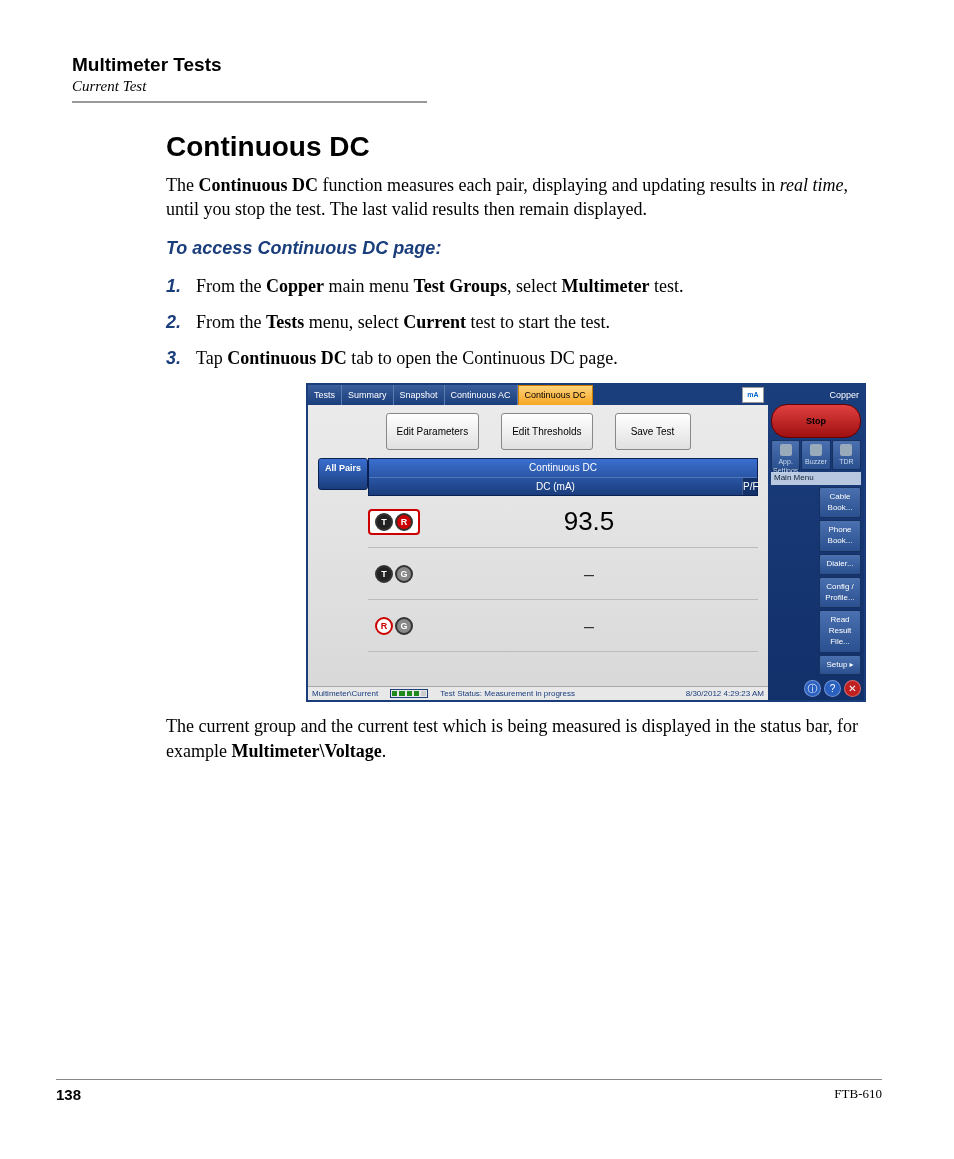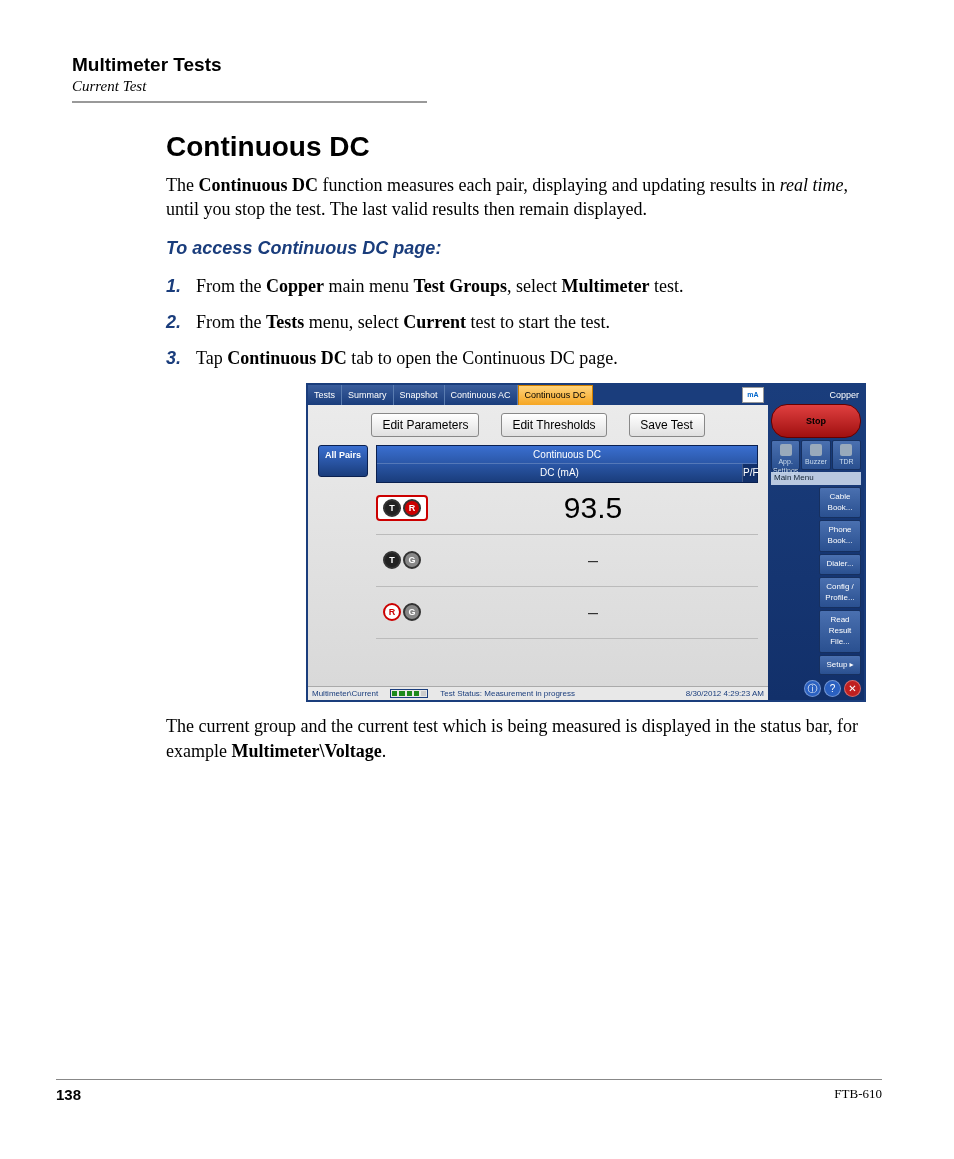--- a/index.html
+++ b/index.html
@@ -119,30 +119,29 @@
   .action-row {
     display: flex;
     gap: 22px;
     justify-content: center;
     padding: 8px 0 4px 0;
   }
   .action-btn {
     background: linear-gradient(#fff,#e0e0e0);
     border: 1px solid #888;
     border-radius: 3px;
-    padding: 3px 10px;
-    font-size: 12px;
+    padding: 11px 10px;
+    font-size: 10px;
     min-width: 76px;
     text-align: center;
   }
   .data-area {
     display: flex;
     flex: 1;
     padding: 4px 10px 10px 10px;
-    gap: 8px;
   }
   .allpairs {
     width: 50px;
     height: 32px;
     background: linear-gradient(#3a6fd0,#1a3d7c);
     border: 1px solid #0a2050;
     border-radius: 3px;
     color: #fff;
     font-weight: bold;
     font-size: 9px;
@@ -198,21 +197,21 @@
   .pb-g { background: #888; }
   .pair-active {
     border: 2px solid #c00;
     border-radius: 4px;
     padding: 2px;
     background: #fff;
   }
   .big-val {
     flex: 1;
     text-align: center;
-    font-size: 30px;
+    font-size: 26px;
     font-family: Arial, sans-serif;
     color: #000;
   }
   .dash-val {
     flex: 1;
     text-align: center;
     font-size: 18px;
     color: #333;
   }
   .side-panel {

